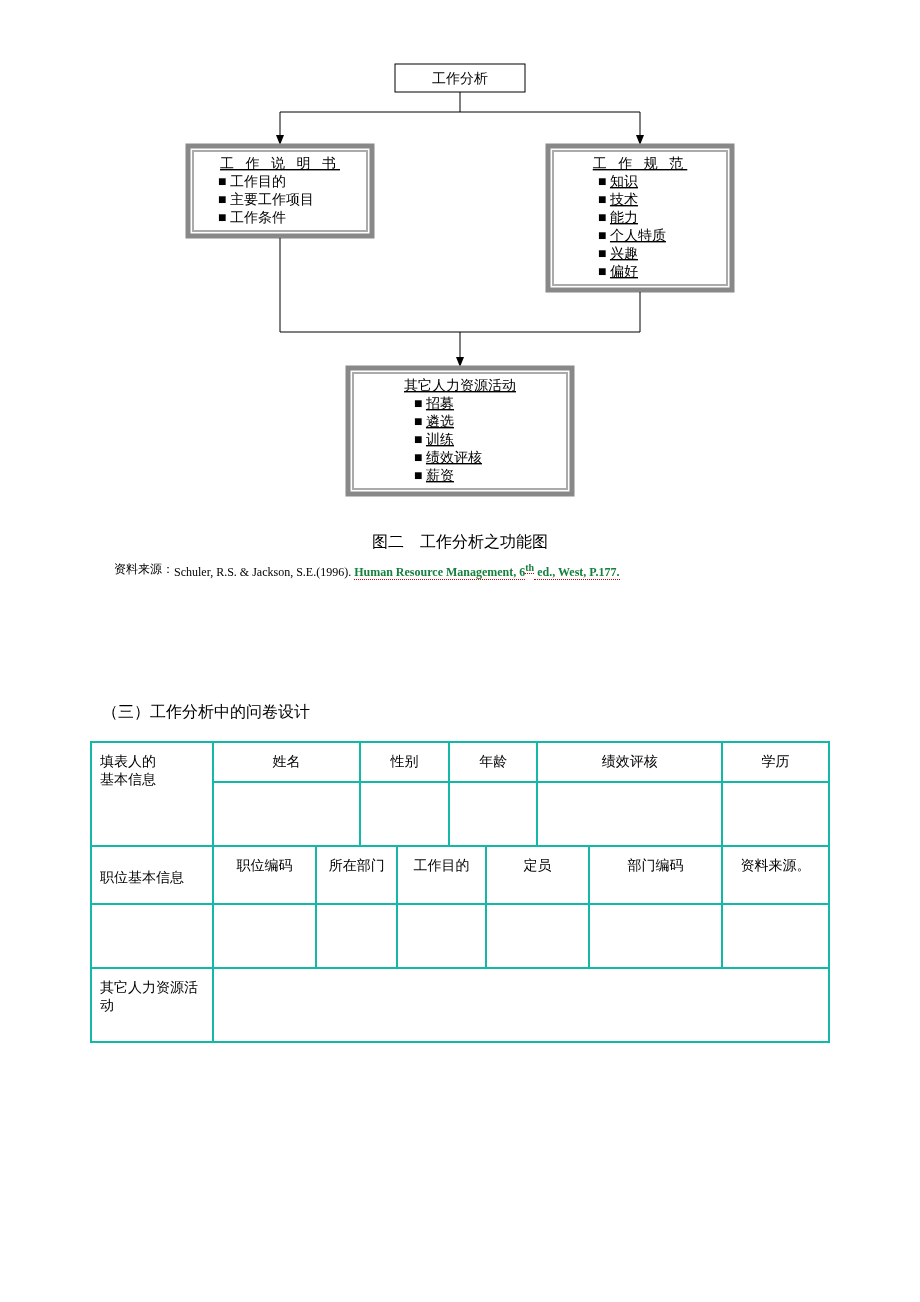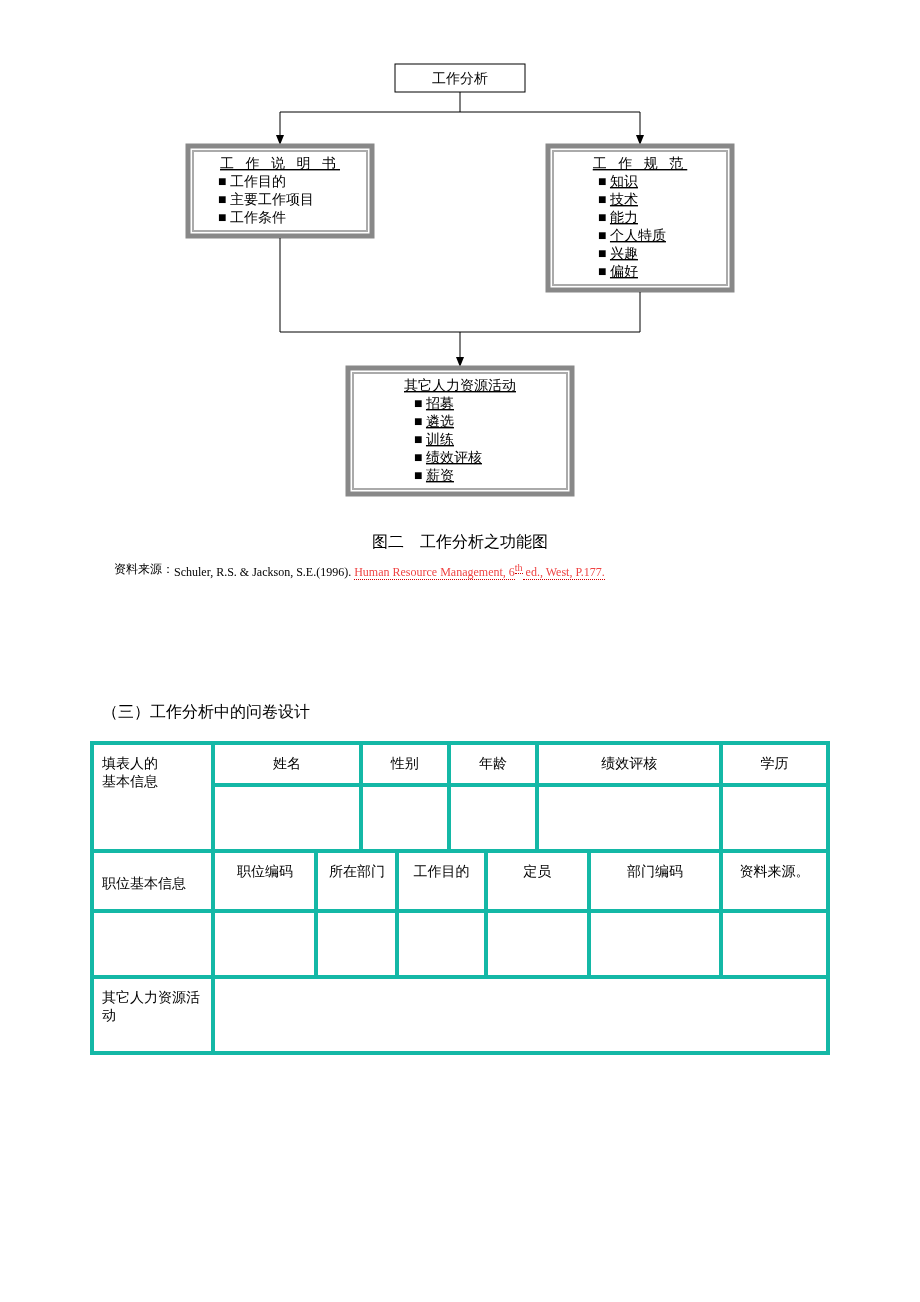--- a/index.html
+++ b/index.html
@@ -37,33 +37,33 @@
   }
   .source-row {
     display: flex;
     font-family: "SimSun","宋体",serif;
     font-size: 12px;
     line-height: 1.7;
     margin-bottom: 120px;
   }
   .source-label { white-space: nowrap; margin-left: 24px; }
   .source-body {}
-  .source-body .dunder { border-bottom: 1px dotted #c00; color:#ef4444; }
+  .source-body .dunder { border-bottom: 1px dotted #c00; color:#15803d;font-weight:bold; }
   .section-head {
     font-family: "KaiTi","楷体","SimSun",serif;
     font-size: 16px;
     margin: 30px 0 18px 12px;
   }
   table.form {
     border-collapse: collapse;
     width: 100%;
     table-layout: fixed;
   }
   table.form td {
-    border: 4px solid #14b8a6;
+    border: 2px solid #14b8a6;
     padding: 10px 6px;
     font-size: 14px;
     vertical-align: top;
     text-align: center;
   }
   table.form td.lbl { text-align: left; padding-left: 8px; vertical-align: top; }
   table.form td.empty { height: 42px; }
 </style>
 </head>
 <body>

